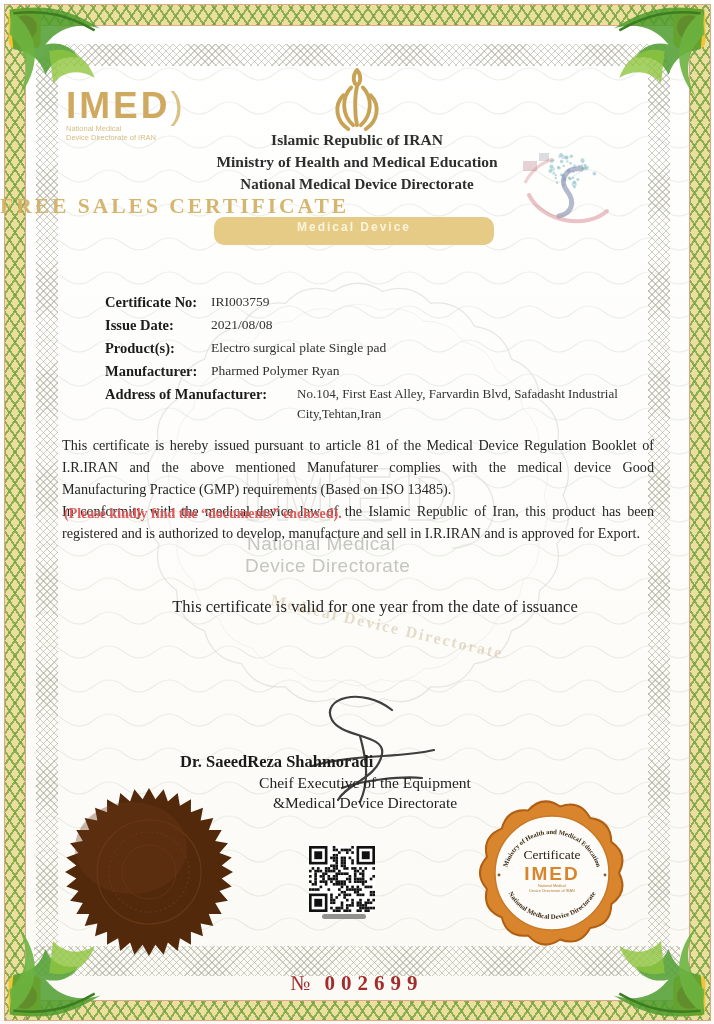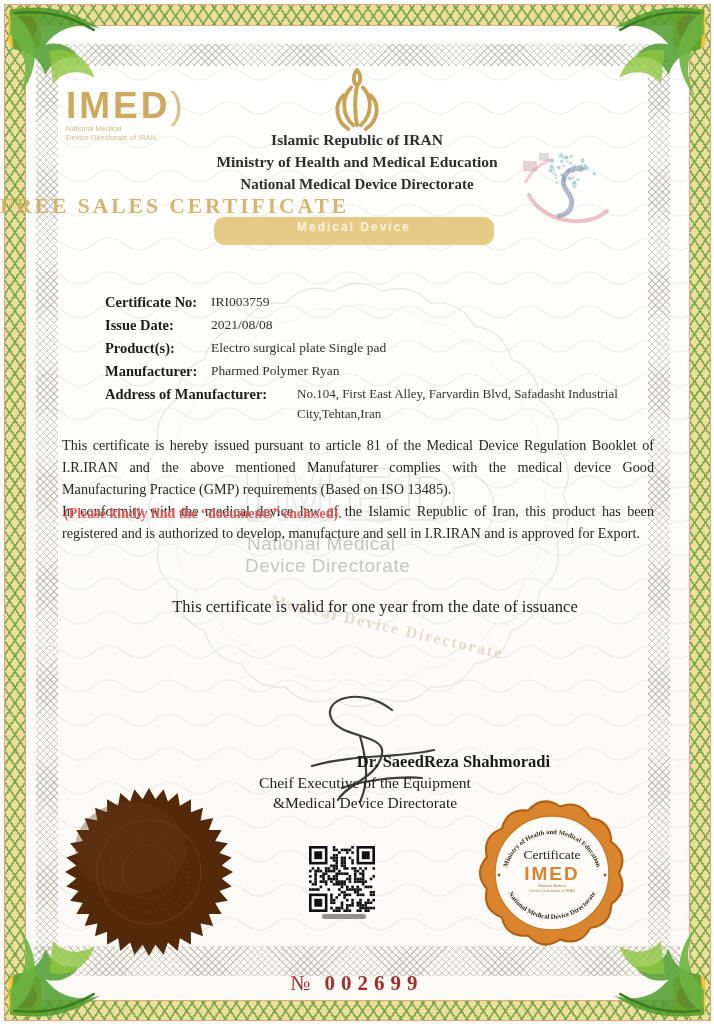--- a/index.html
+++ b/index.html
@@ -64,21 +64,21 @@
   .wm-line{position:absolute;z-index:1;font-family:"Liberation Sans",sans-serif;
      font-size:19px;color:#c6c6c0;letter-spacing:.5px;}
   .wm-l1{left:247px;top:533px;}
   .wm-l2{left:245px;top:555px;}
   .wm-arc{position:absolute;left:268px;top:618px;z-index:1;font-size:16px;font-weight:bold;
      color:#b89968;opacity:.32;transform:rotate(13deg);letter-spacing:2px;}
   .validity{position:absolute;left:0;top:597px;width:714px;text-align:center;z-index:2;
      font-size:16.5px;color:#1f1f1f;padding-left:18px;}
   
   #signature{position:absolute;left:282px;top:692px;z-index:3;}
-  .sig-name{position:absolute;left:180px;top:752px;width:370px;text-align:right;z-index:2;
+  .sig-name{position:absolute;left:180px;top:752px;width:370px;text-align:left;z-index:2;
      font-size:16.5px;font-weight:bold;color:#191919;}
   .sig-t1{position:absolute;left:180px;top:774px;width:370px;text-align:center;z-index:2;font-size:15.5px;color:#222;}
   .sig-t2{position:absolute;left:180px;top:794px;width:370px;text-align:center;z-index:2;font-size:15.5px;color:#222;}
   
   #foil-seal{position:absolute;left:63px;top:786px;z-index:3;}
   #qr{position:absolute;left:309px;top:846px;z-index:3;background:#fff;}
   .qr-smudge{position:absolute;left:322px;top:914px;width:44px;height:5px;background:#3a3a3a;
      opacity:.55;border-radius:3px;z-index:3;}
   #badge{position:absolute;left:470px;top:791px;z-index:3;}
   

